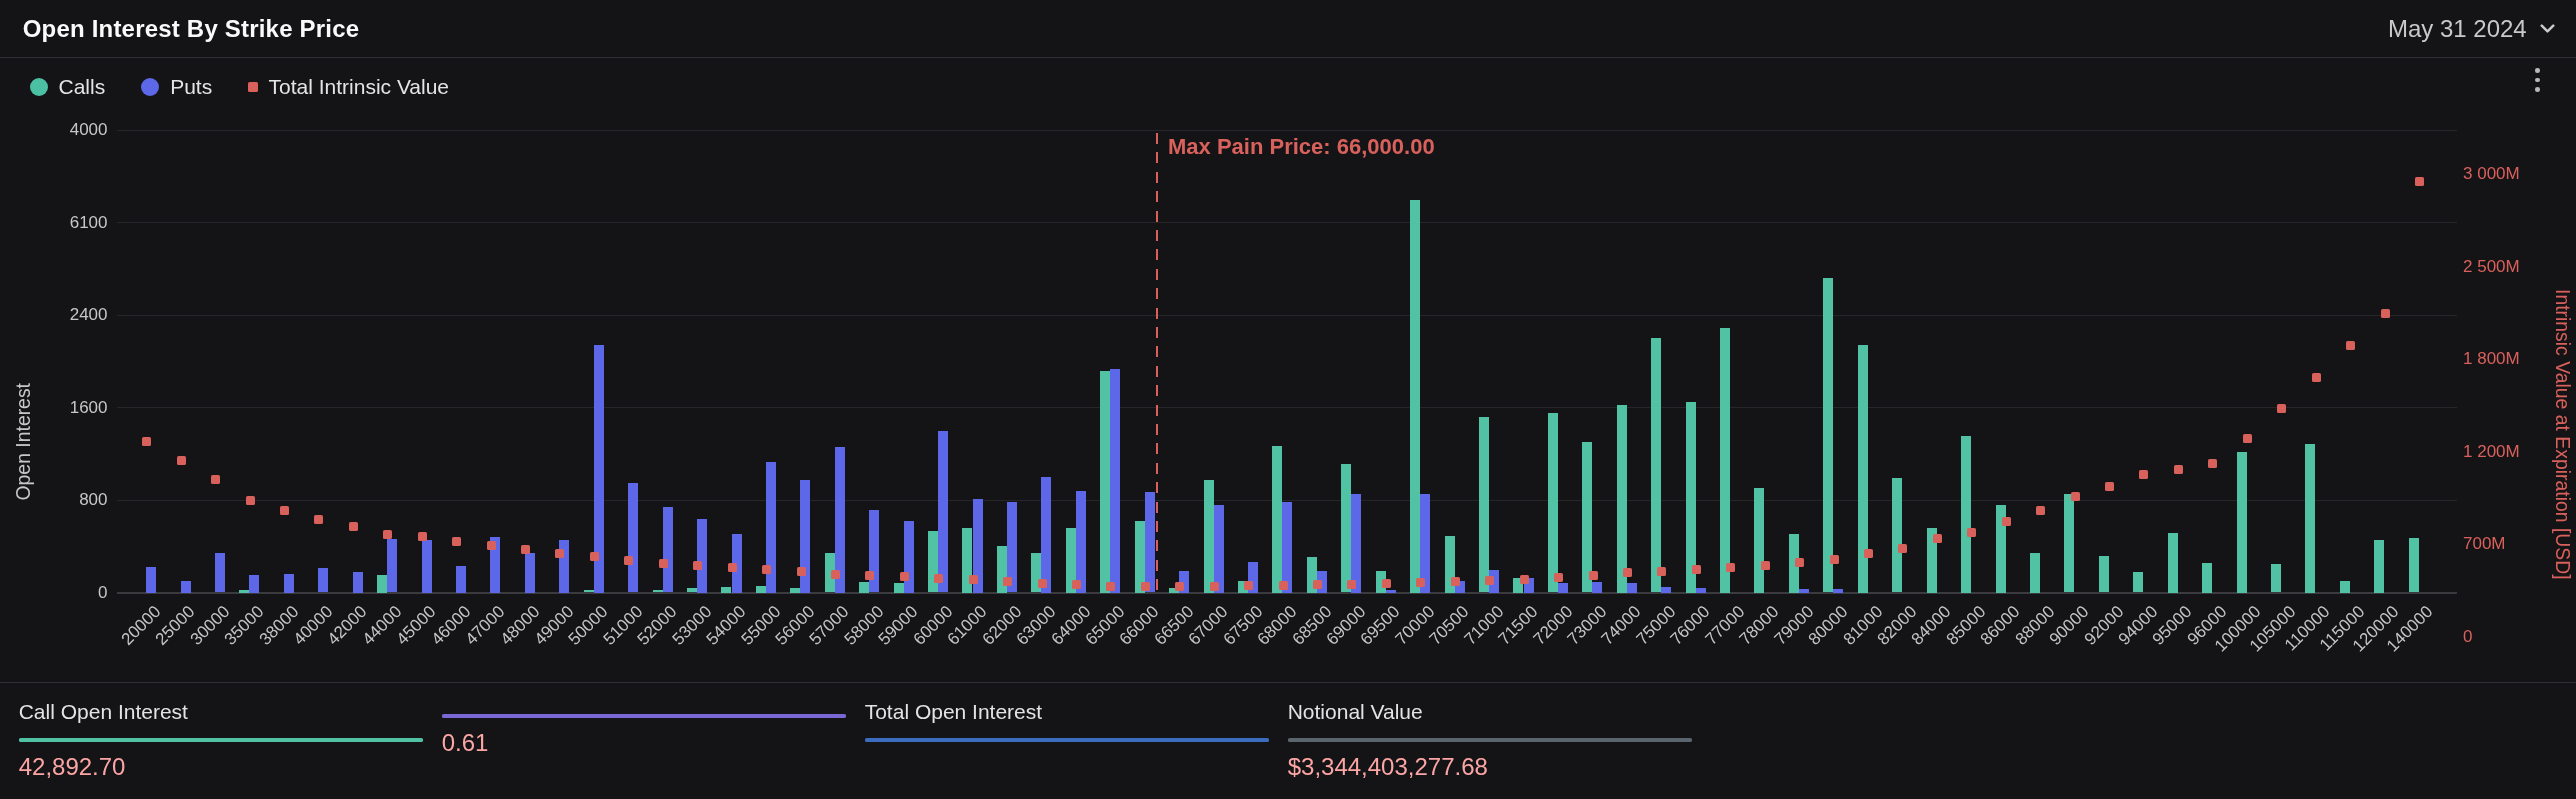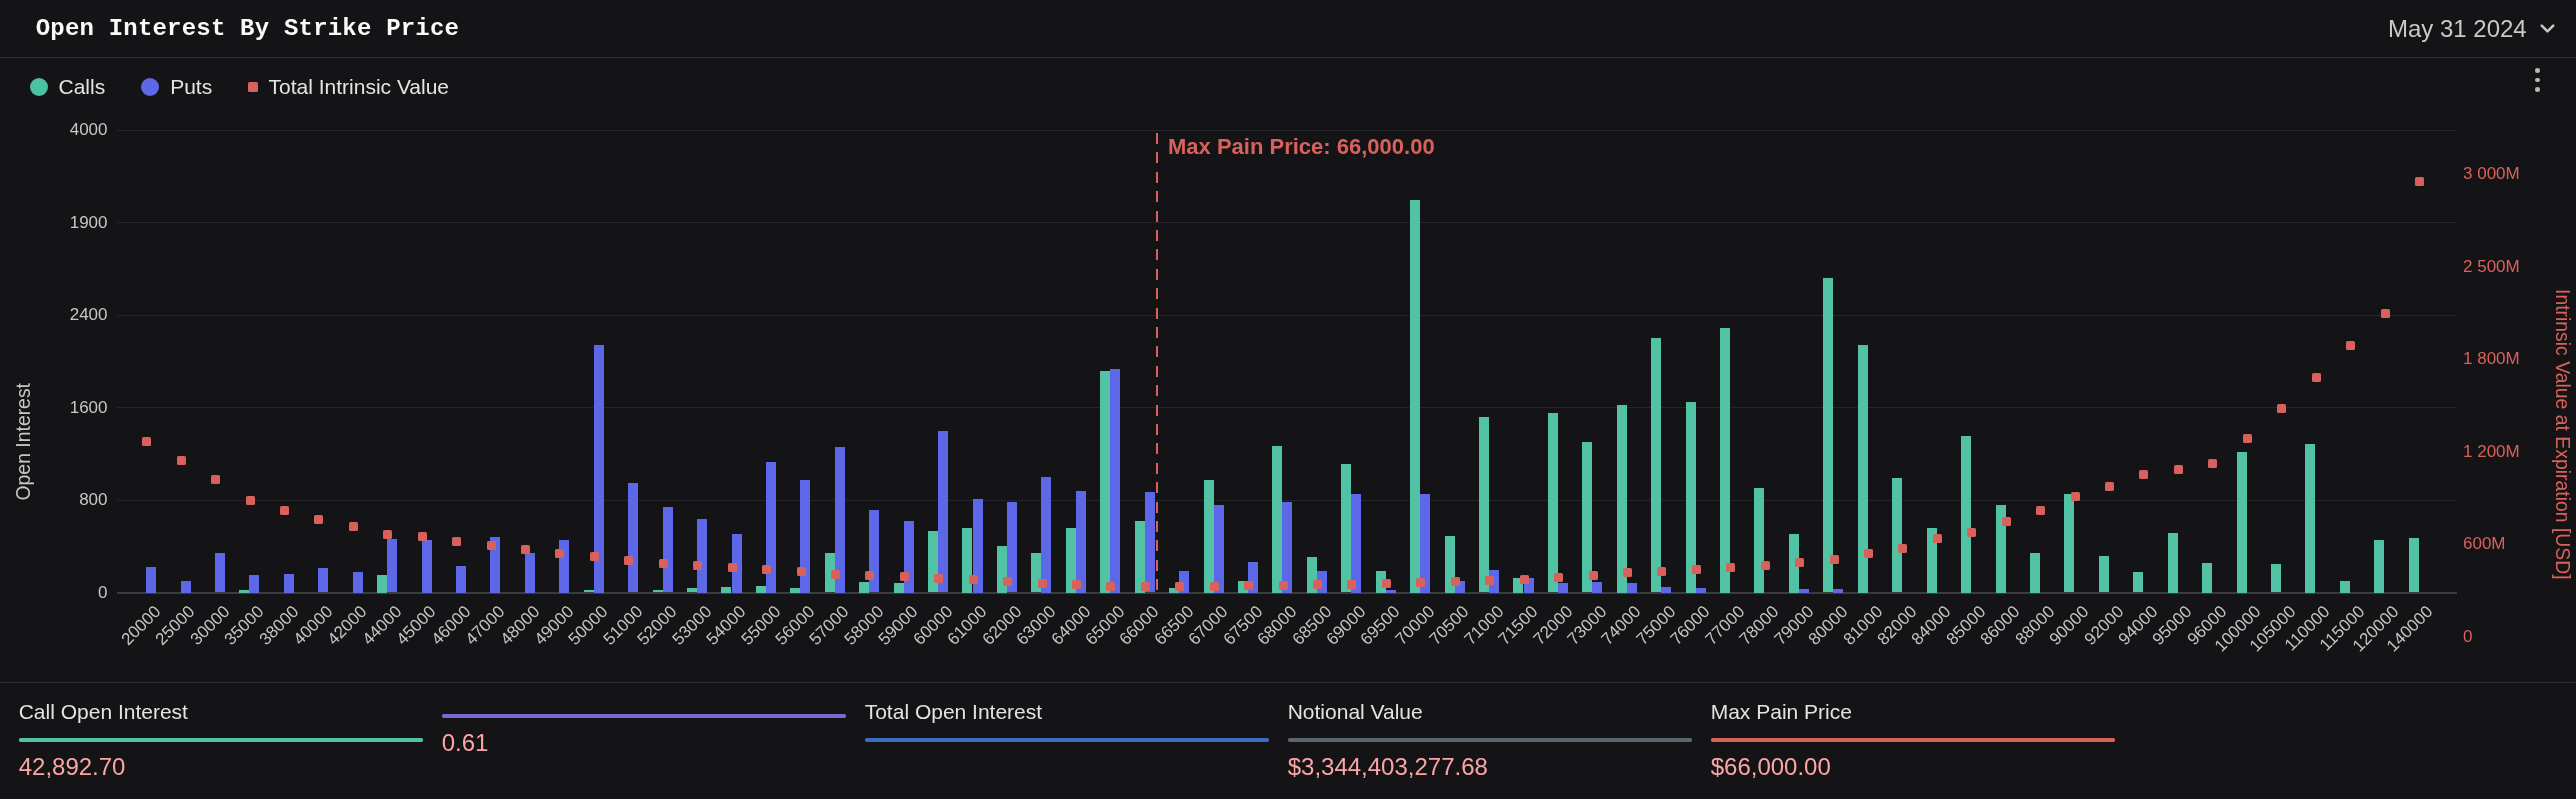--- a/index.html
+++ b/index.html
@@ -2,21 +2,21 @@
 <html style="font-size:12.4px"><head>
 <meta charset="utf-8">
 <style>
   html,body{margin:0;padding:0;background:#131316;width:2576px;height:799px;overflow:hidden;
     font-family:"Liberation Sans","DejaVu Sans",sans-serif;-webkit-font-smoothing:antialiased;}
   .panel{position:relative;width:2576px;height:799px;background:#141417;color:#eee;}
 
   
   .hdr{position:absolute;left:0;top:0;right:0;height:58px;border-bottom:0.8px solid #2e2e33;
     display:flex;align-items:center;justify-content:space-between;padding:0 17px 0 18.7px;box-sizing:border-box;}
-  .hdr h1{font-size:24px;font-weight:700;color:#fafafa;margin:17px;letter-spacing:0.2px;font-family:Liberation Mono, monospace;}
+  .hdr h1{font-size:24px;font-weight:700;color:#fafafa;margin:4px;letter-spacing:0.2px;}
   .date-sel{display:flex;align-items:center;gap:9.3px;color:#c9c9c9;font-size:24px;cursor:pointer;}
   .date-sel svg{display:block;}
 
   
   .legend{position:absolute;left:29.5px;top:75px;display:flex;align-items:center;gap:36px;}
   .lg-item{display:flex;align-items:center;gap:11px;font-size:21px;color:#e4e4e4;cursor:pointer;}
   .lg-dot{width:18px;height:18px;border-radius:50%;}
   .lg-sq{width:9.3px;height:9.3px;border-radius:1.6px;}
   .kebab{position:absolute;right:23px;top:62px;width:31px;height:36px;display:flex;flex-direction:column;
     align-items:center;justify-content:center;gap:4.7px;cursor:pointer;}
@@ -90,29 +90,29 @@
       <span>Open Interest</span>
     </div>
     <div class="axis-title-right">
       <span>Intrinsic Value at Expiration [USD]</span>
     </div>
   <div class="baseline" style="left: 117px; width: 2340px; top: 468px;"></div>
       <div class="ytick" style="left: 29.5px; top: 458px;">0</div>
       <div class="rtick" style="left: 2463px; top: 458px;">0</div>
       <div class="gridline" style="left: 117px; width: 2340px; top: 376px;"></div>
       <div class="ytick" style="left: 29.5px; top: 365px;">800</div>
-      <div class="rtick" style="left: 2463px; top: 365px;">600M</div>
+      <div class="rtick" style="left: 2463px; top: 365px;">700M</div>
       <div class="gridline" style="left: 117px; width: 2340px; top: 283px;"></div>
       <div class="ytick" style="left: 29.5px; top: 273px;">1600</div>
       <div class="rtick" style="left: 2463px; top: 273px;">1 200M</div>
       <div class="gridline" style="left: 117px; width: 2340px; top: 191px;"></div>
       <div class="ytick" style="left: 29.5px; top: 180px;">2400</div>
       <div class="rtick" style="left: 2463px; top: 180px;">1 800M</div>
       <div class="gridline" style="left: 117px; width: 2340px; top: 98px;"></div>
-      <div class="ytick" style="left: 29.5px; top: 88px;">1900</div>
+      <div class="ytick" style="left: 29.5px; top: 88px;">6100</div>
       <div class="rtick" style="left: 2463px; top: 88px;">2 500M</div>
       <div class="gridline" style="left: 117px; width: 2340px; top: 5.8px;"></div>
       <div class="ytick" style="left: 29.5px; top: -4.7px;">4000</div>
       <div class="rtick" style="left: 2463px; top: -4.7px;">3 000M</div>
       <div class="bar" style="background: rgb(93, 104, 232); left: 146px; width: 10px; top: 443px; height: 26px;"></div>
       <div class="ivdot" style="background: rgb(217, 97, 92); left: 142px; top: 313px;"></div>
       <div class="xlab" style="left: 151px; top: 478px;">20000</div>
       <div class="bar" style="background: rgb(93, 104, 232); left: 181px; width: 10px; top: 457px; height: 12px;"></div>
       <div class="ivdot" style="background: rgb(217, 97, 92); left: 177px; top: 332px;"></div>
       <div class="xlab" style="left: 185px; top: 478px;">25000</div>
@@ -363,21 +363,16 @@
     </div>
     <div class="stat">
       <div class="lab">Total Open Interest</div>
       <div class="bar-u" style="background: rgb(60, 108, 190);"></div>
     </div>
     <div class="stat">
       <div class="lab">Notional Value</div>
       <div class="bar-u" style="background: rgb(90, 101, 110);"></div>
       <div class="val">$3,344,403,277.68</div>
     </div>
-    <div class="stat">
-      <div class="lab">Max Pain Price</div>
-      <div class="bar-u" style="background: rgb(217, 97, 92);"></div>
-      <div class="val">$66,000.00</div>
-    </div>
   </div>
 
 </div>
 
 
 </body></html>

